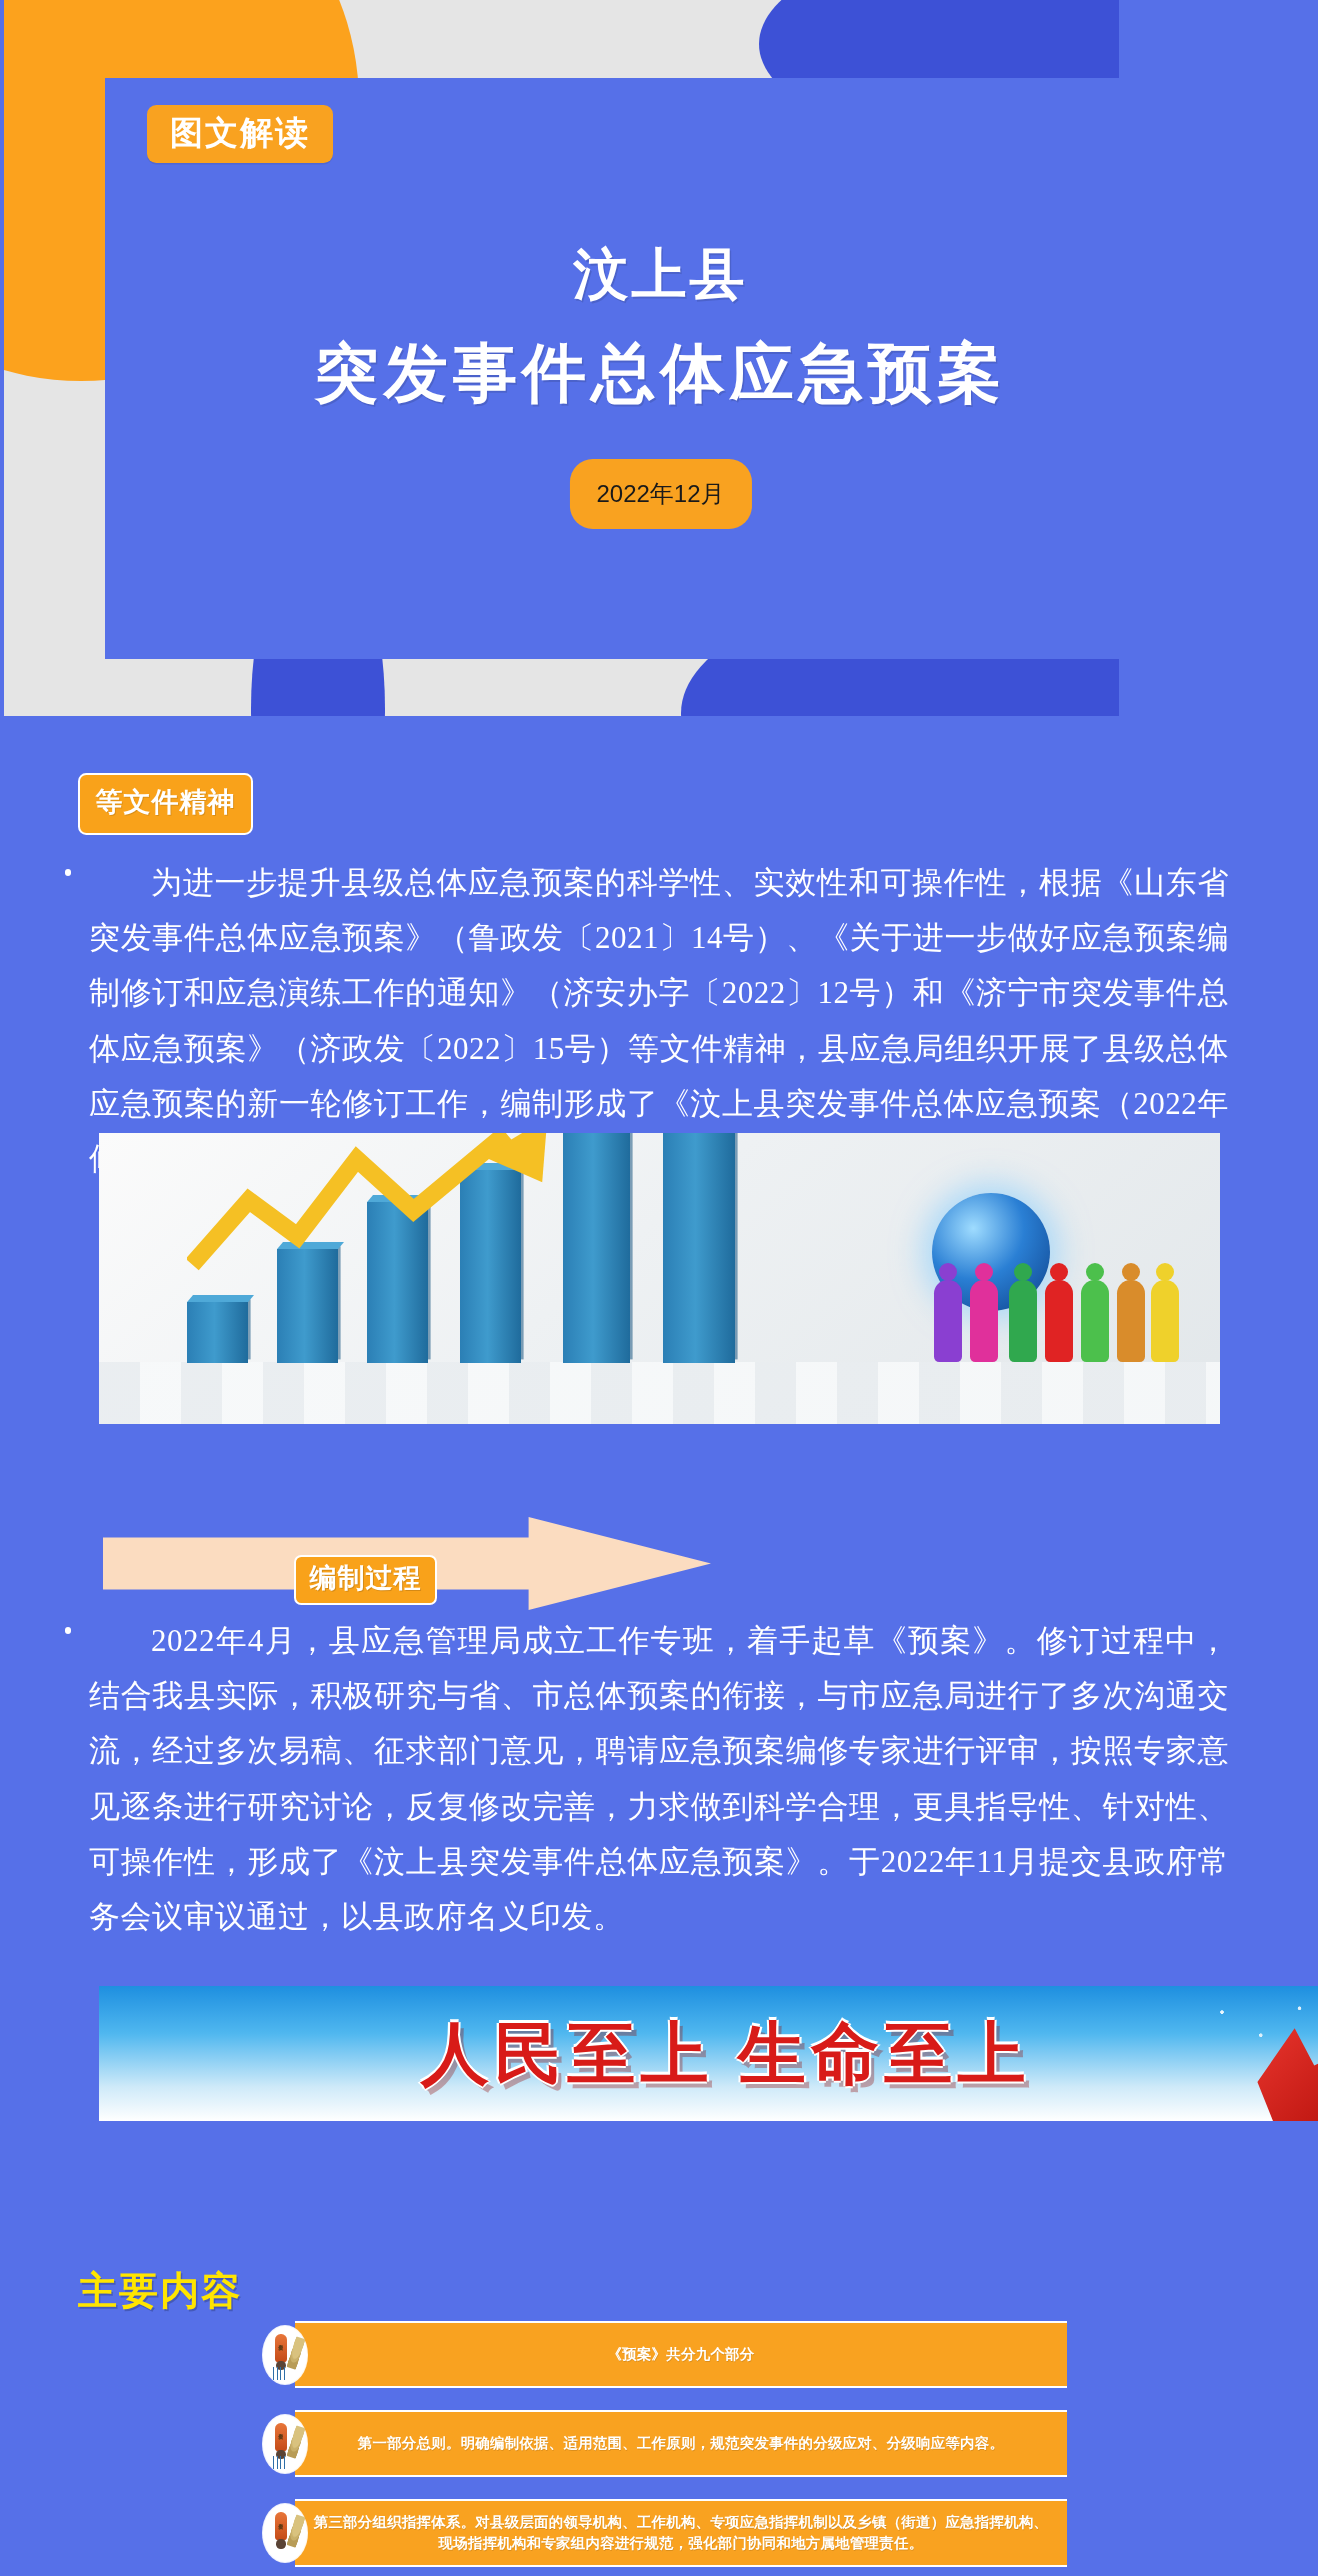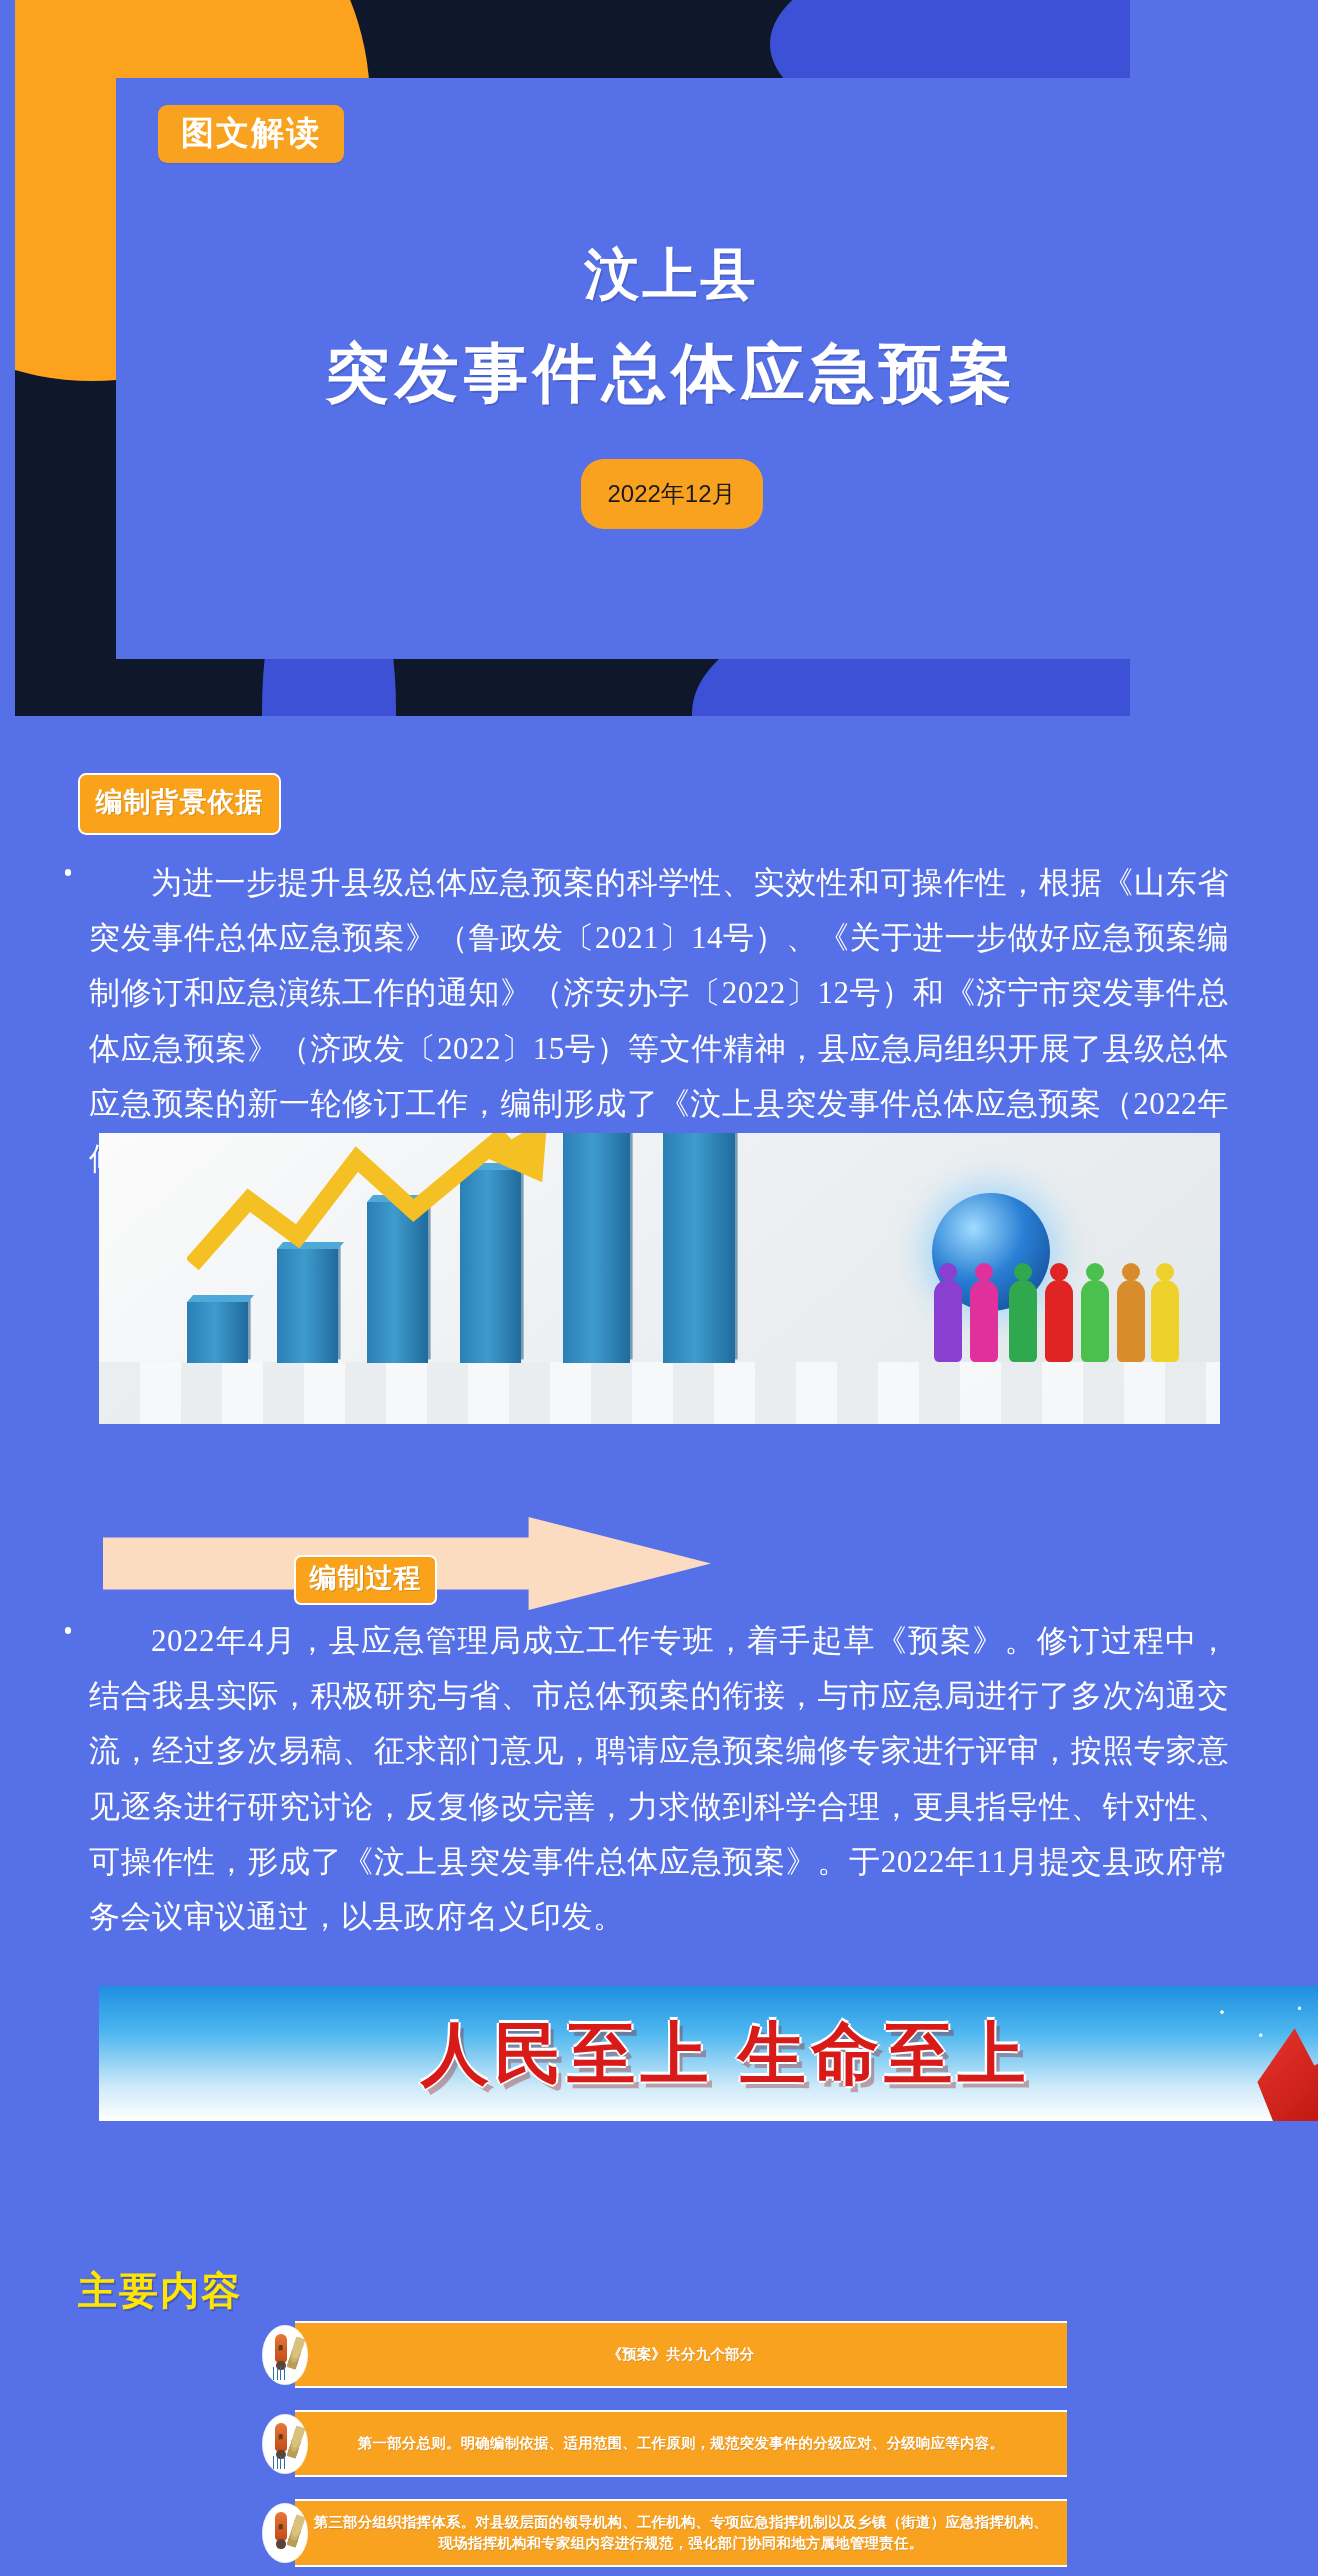--- a/index.html
+++ b/index.html
@@ -14,24 +14,24 @@
     position: relative;
     width: 1319px;
     height: 3709px;
     background: #5670E8;
     overflow: hidden;
   }
 
   
   .header-band {
     position: absolute;
-    top: 0; left: 15px;
+    top: 0; left: 4px;
     width: 1115px;
     height: 716px;
-    background: #0f172a;
+    background: #e5e5e5;
     overflow: hidden;
   }
   .deco-ellipse-tr {
     position: absolute;
     top: -54px; right: -62px;
     width: 422px; height: 196px;
     border-radius: 50%;
     background: #3D51D6;
   }
   .deco-ellipse-br {
@@ -343,21 +343,21 @@
       <div class="badge-tuwen">图文解读</div>
 
       <div class="hdr-title hdr-title-1">汶上县</div>
 
       <div class="hdr-title hdr-title-2">突发事件总体应急预案</div>
 
       <div class="badge-date">2022年12月</div>
     </div>
   </div>
 
-  <div class="tag-box" id="tag-beijing">编制背景依据</div>
+  <div class="tag-box" id="tag-beijing">等文件精神</div>
 
   <div class="para" id="para-beijing">
     <span class="bullet"></span>
     <span>为进一步提升县级总体应急预案的科学性、实效性和可操作性，根据《山东省突发事件总体应急预案》（鲁政发〔2021〕14号）、《关于进一步做好应急预案编制修订和应急演练工作的通知》（济安办字〔2022〕12号）和《济宁市突发事件总体应急预案》（济政发〔2022〕15号）等文件精神，县应急局组织开展了县级总体应急预案的新一轮修订工作，编制形成了《汶上县突发事件总体应急预案（2022年修订）》。</span>
   </div>
 
   <div class="img-frame" id="img-chart">
     <div class="floor"></div>
 
     <div class="bar" style="left:88px;  width:61px; height:61px;"></div>

